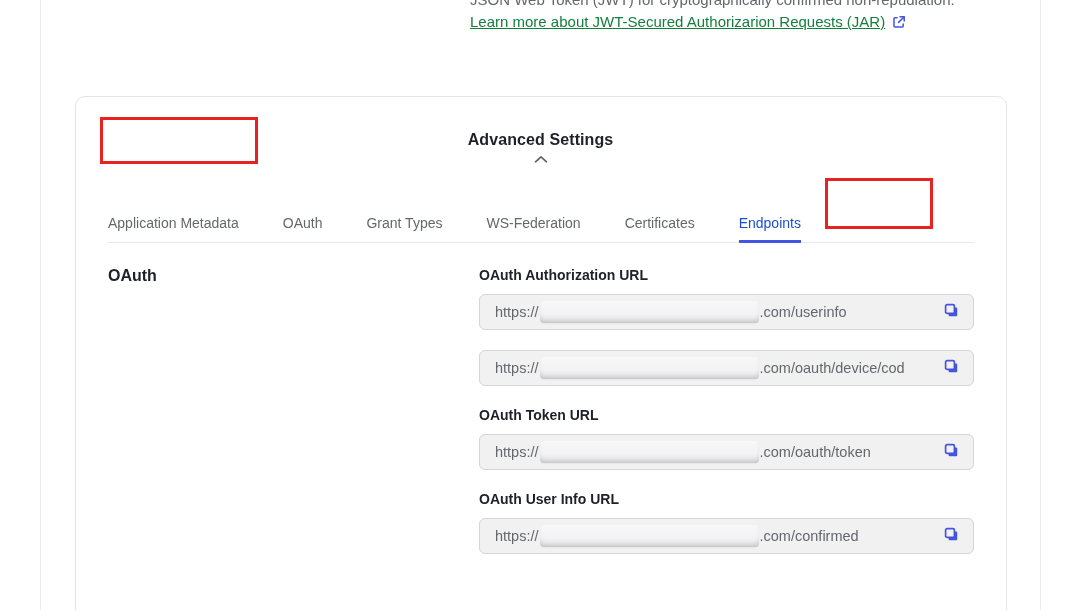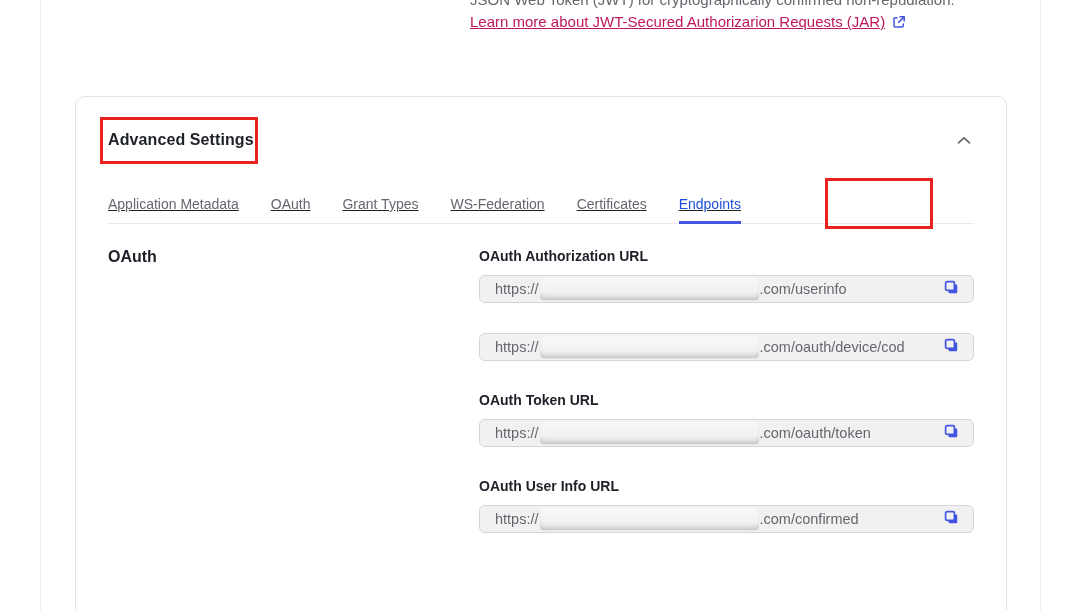--- a/index.html
+++ b/index.html
@@ -19,77 +19,78 @@
   .vline-right { left: 1040px; }
 
   
   .intro { position: absolute; left: 470px; top: -10px; white-space: nowrap; }
   .intro-desc {
     font-size: 15px; line-height: 20px; color: #65676e;
   }
   .intro-link-row { margin-top: 3px; display: flex; align-items: center; }
   .intro-link {
     font-size: 15px; line-height: 18px;
-    color: #be185d; text-decoration: underline; cursor: pointer;
+    color: #15803d; text-decoration: underline; cursor: pointer;
   }
   .ext-icon { margin-left: 7px; display: inline-flex; }
 
   
   .card {
     position: absolute; left: 75px; top: 96px;
     width: 932px; height: 580px;
     background: #fff;
     border: 1px solid #e4e4e6;
     border-radius: 10px;
     box-shadow: 0 1px 2px rgba(0,0,0,0.02);
   }
   .card-header {
     display: flex; align-items: center; justify-content: space-between;
     padding: 33px 33px 0 32px;
+    flex-direction: column;
   }
   .card-title {
     font-size: 16px; line-height: 20px; font-weight: 700;
     letter-spacing: .1px; color: #1e2129;
   }
   .collapse-btn {
     background: none; border: none; cursor: pointer;
     display: flex; align-items: center; padding: 2px;
   }
 
   
   .tabs {
     margin: 45px 32px 0 32px;
     border-bottom: 1px solid #e9e9eb;
-    display: flex; gap: 32px; text-decoration: underline;
+    display: flex; gap: 44px;
   }
   .tab {
     font-size: 14px; line-height: 18px; color: #65676e;
     padding-bottom: 10px; cursor: pointer; position: relative;
     white-space: nowrap;
   }
   .tab.active { color: #1d4ed8; }
   .tab.active::after {
     content: ""; position: absolute; left: 0; right: 0; bottom: -1px;
     height: 3px; background: #4254e0;
   }
 
   
   .card-content { display: flex; padding: 23px 32px 0 32px; }
   .col-left { width: 371px; flex: none; }
   .section-title {
     font-size: 16px; line-height: 20px; font-weight: 700; color: #1e2129;
   }
   .col-right { flex: 1; min-width: 0; }
-  .field { margin-bottom: 30px; }
+  .field { margin-bottom: 20px; }
   .field-label {
     font-size: 14px; line-height: 18px; font-weight: 700;
     color: #1e2129; margin-bottom: 10px;
   }
   .url-box {
-    height: 28px;
+    height: 36px;
     background: #f1f1f2;
     border: 1px solid #d5d5d8;
     border-radius: 6px;
     display: flex; align-items: center;
     padding: 0 13px 0 15px;
     font-size: 14.5px; color: #65676e;
     white-space: nowrap; overflow: hidden;
   }
   .redaction {
     flex: none;

